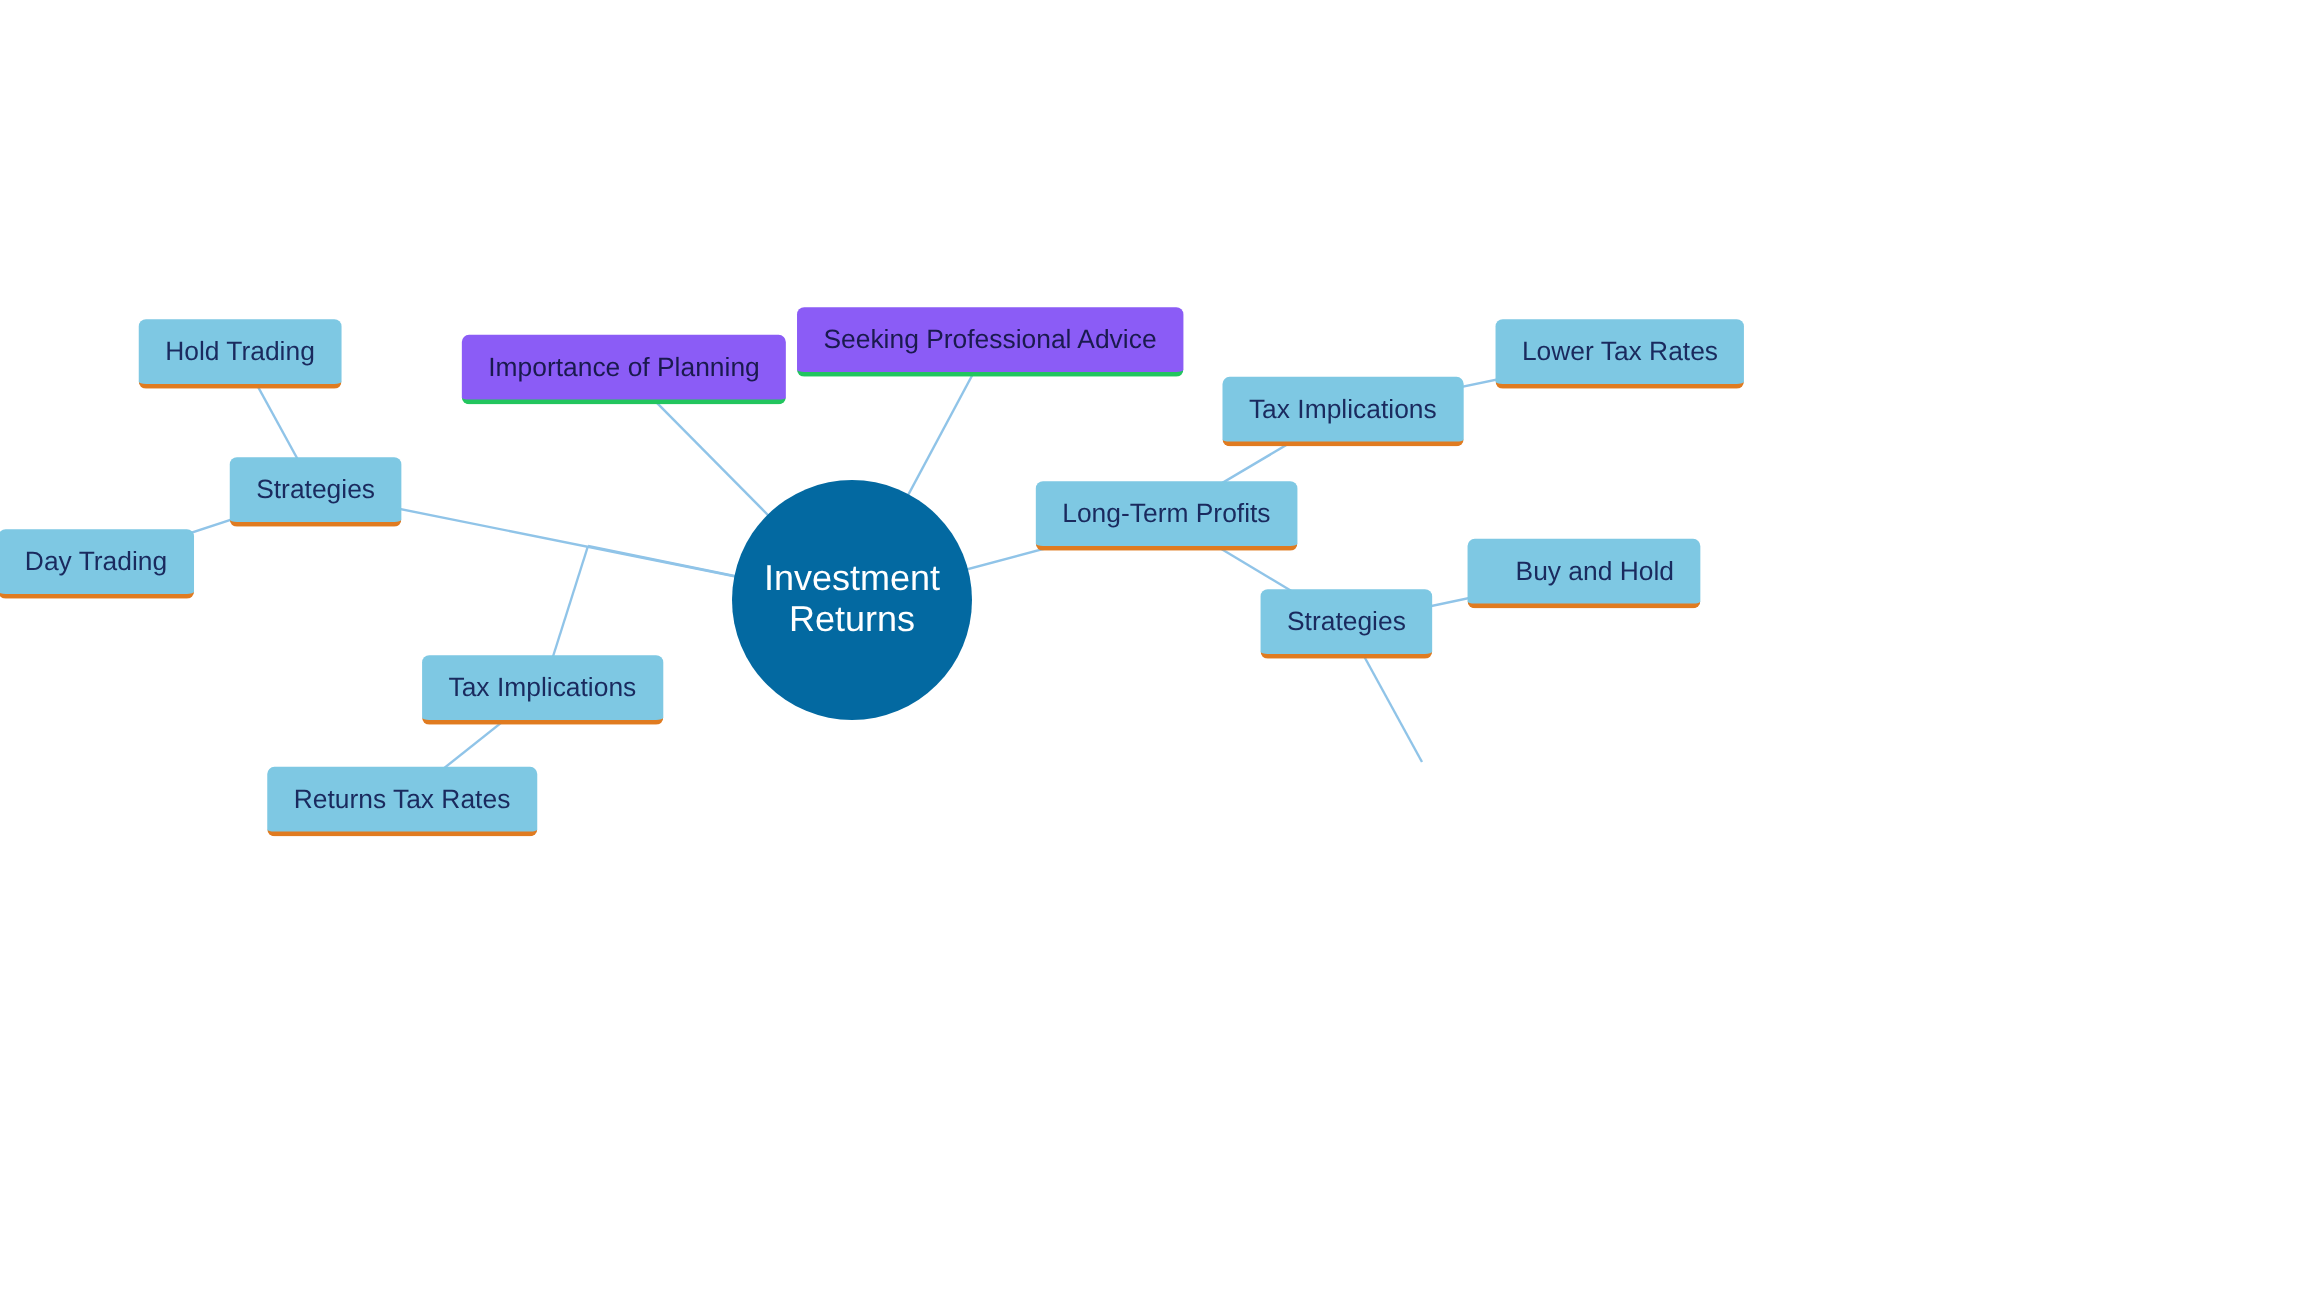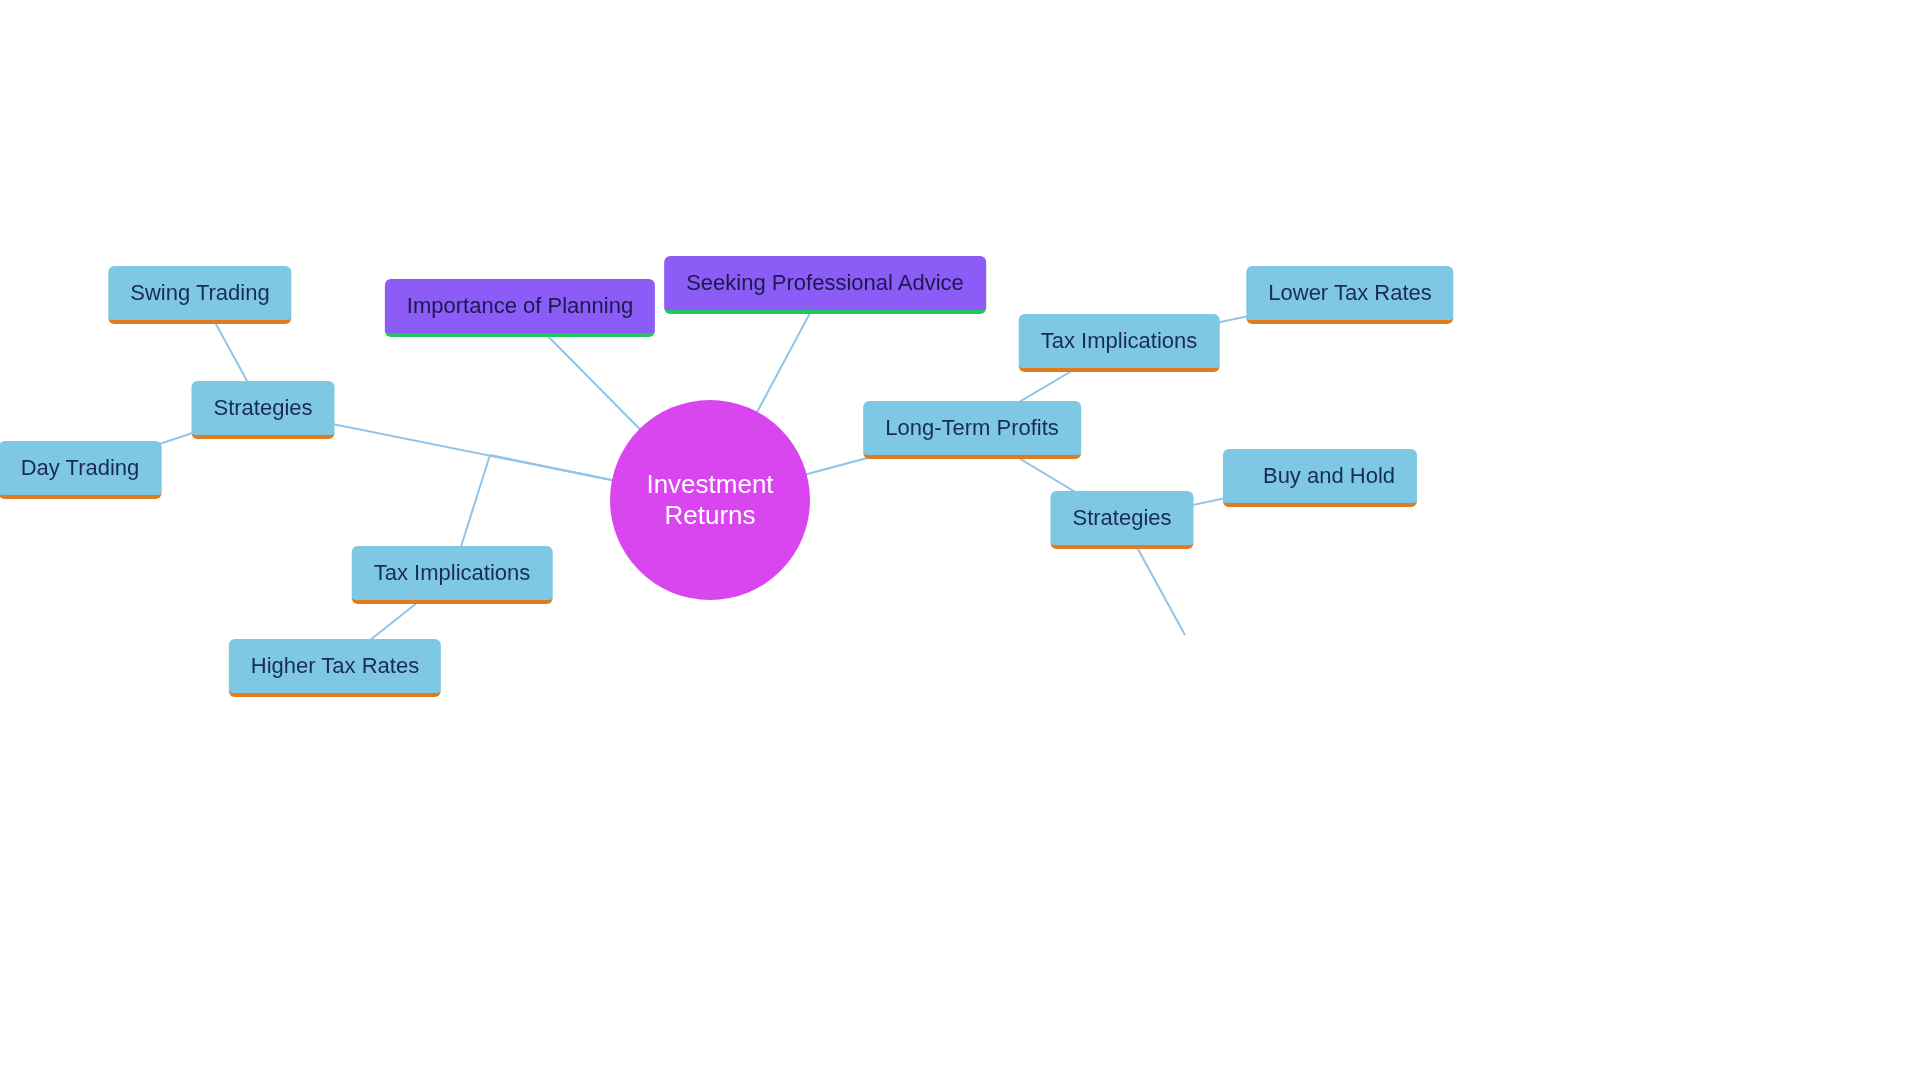--- a/index.html
+++ b/index.html
@@ -39,26 +39,26 @@
       color: #1a2a5e;
       border-bottom: 4px solid #e07b20;
     }
     .node-purple {
       background: #8b5cf6;
       color: #1a1a4e;
       border-bottom: 4px solid #22c55e;
       text-align: center;
     }
     .node-center {
-      background: #d946ef;
+      background: #0369a1;
       color: #ffffff;
       border-radius: 50%;
       width: 200px;
       height: 200px;
-      font-size: 26px;
+      font-size: 30px;
       border-bottom: none;
       padding: 0;
     }
   </style>
 </head>
 <body>
 
 <div id="canvas">
   <svg id="lines">
       <line x1="710" y1="500" x2="825" y2="285" stroke="#90c4e8" stroke-width="2"></line>
@@ -73,22 +73,22 @@
       <line x1="972" y1="430" x2="1119" y2="343" stroke="#90c4e8" stroke-width="2"></line>
       <line x1="1119" y1="343" x2="1350" y2="295" stroke="#90c4e8" stroke-width="2"></line>
       <line x1="972" y1="430" x2="1122" y2="520" stroke="#90c4e8" stroke-width="2"></line>
       <line x1="1122" y1="520" x2="1320" y2="478" stroke="#90c4e8" stroke-width="2"></line>
       <line x1="1122" y1="520" x2="1185" y2="635" stroke="#90c4e8" stroke-width="2"></line>
     </svg>
 <div class="node node-center" style="left: 710px; top: 500px;">Investment Returns</div>
     <div class="node node-purple" style="left: 825px; top: 285px;">Seeking Professional Advice</div>
     <div class="node node-purple" style="left: 520px; top: 308px;">Importance of Planning</div>
     <div class="node node-blue" style="left: 452px; top: 575px;">Tax Implications</div>
-    <div class="node node-blue" style="left: 335px; top: 668px;">Higher Tax Rates</div>
+    <div class="node node-blue" style="left: 335px; top: 668px;">Returns Tax Rates</div>
     <div class="node node-blue" style="left: 263px; top: 410px;">Strategies</div>
-    <div class="node node-blue" style="left: 200px; top: 295px;">Swing Trading</div>
+    <div class="node node-blue" style="left: 200px; top: 295px;">Hold Trading</div>
     <div class="node node-blue" style="left: 80px; top: 470px;">Day Trading</div>
     <div class="node node-blue" style="left: 972px; top: 430px;">Long-Term Profits</div>
     <div class="node node-blue" style="left: 1119px; top: 343px;">Tax Implications</div>
     <div class="node node-blue" style="left: 1350px; top: 295px;">Lower Tax Rates</div>
     <div class="node node-blue" style="left: 1122px; top: 520px;">Strategies</div>
     <div class="node node-blue" style="left: 1320px; top: 478px; padding-left: 40px;">Buy and Hold</div>
   </div>
 
 </body></html>

